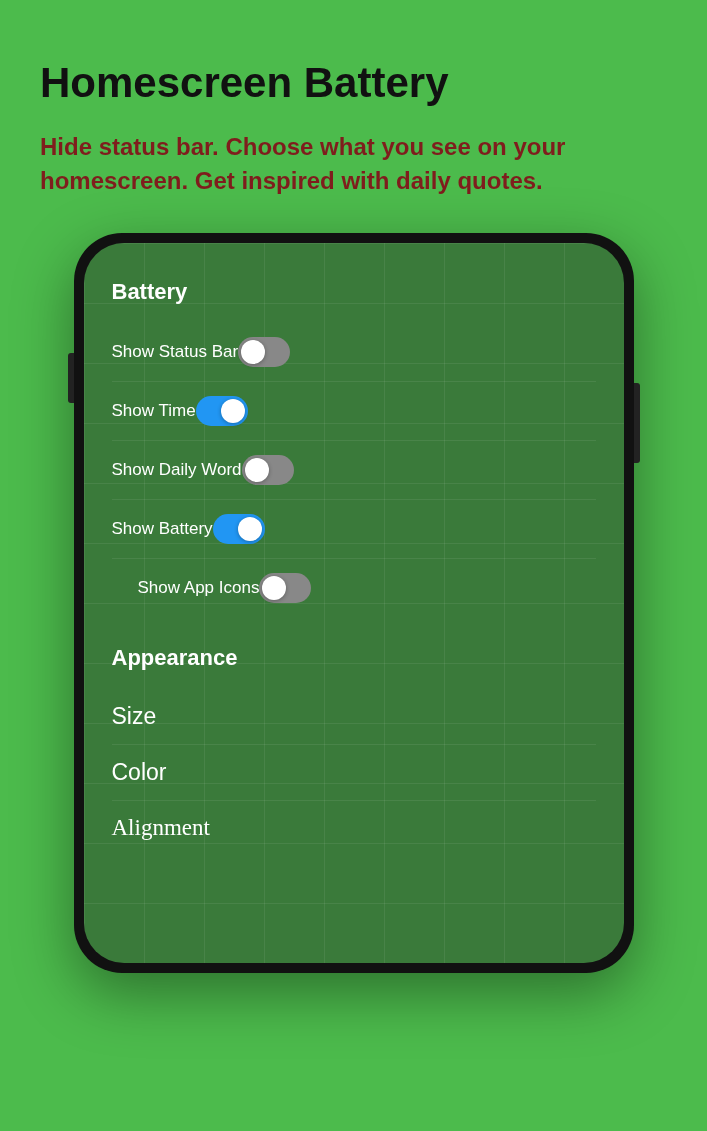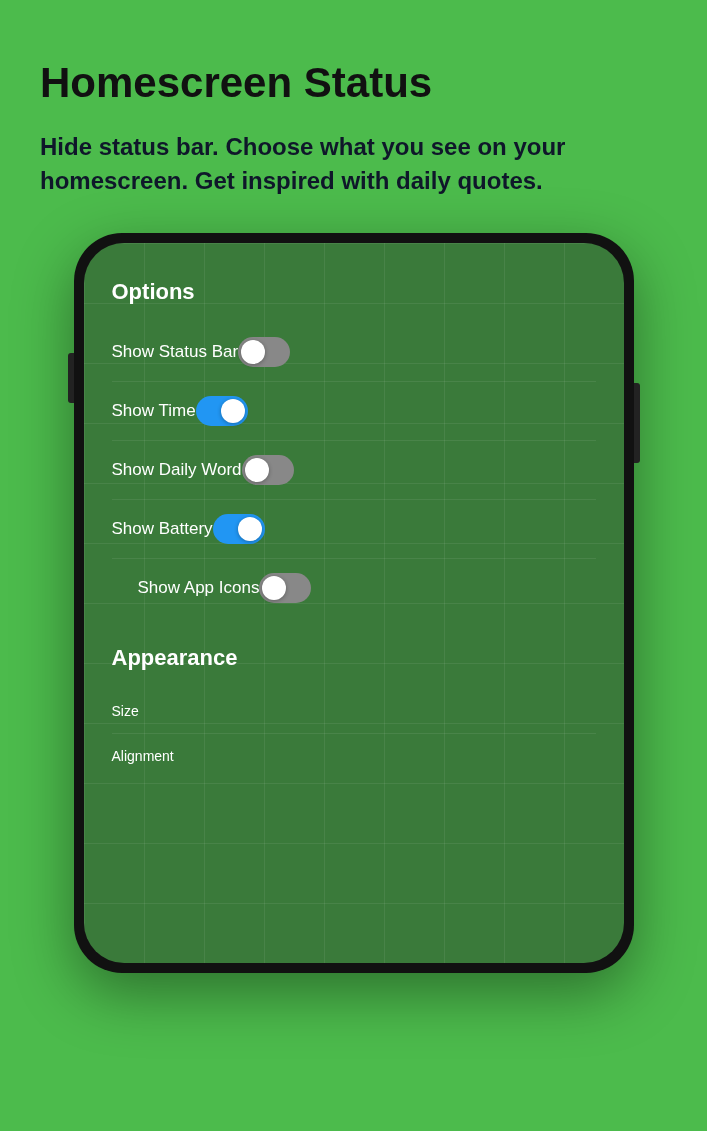--- a/index.html
+++ b/index.html
@@ -29,21 +29,21 @@
       color: #111;
       text-align: left;
       width: 100%;
       margin-bottom: 24px;
       line-height: 1.1;
     }
 
     .page-subtitle {
       font-size: 24px;
       font-weight: 700;
-      color: #0f172a;
+      color: #7f1d1d;
       text-align: left;
       width: 100%;
       margin-bottom: 36px;
       line-height: 1.4;
     }
 
     
     .phone-frame {
       width: 560px;
       height: 740px;
@@ -169,43 +169,44 @@
 
     .toggle.on .toggle-knob {
       left: 25px;
     }
 
     .appearance-section {
       margin-top: 28px;
     }
 
     .appearance-item {
-      font-size: 14px;
+      font-size: 23px;
       color: #fff;
       padding: 14px 0;
       border-bottom: 1px solid rgba(255,255,255,0.08);
     }
 
     .appearance-item:last-child {
       border-bottom: none;
+      font-family: Liberation Serif, serif;
     }
   </style>
 </head>
 <body>
 
 <div class="page-wrapper">
-  <h1 class="page-title">Homescreen Status</h1>
+  <h1 class="page-title">Homescreen Battery</h1>
 
   <p class="page-subtitle">Hide status bar. Choose what you see on your homescreen. Get inspired with daily quotes.</p>
 
   <div class="phone-frame">
     <div class="phone-screen">
       <div class="screen-content">
 
-        <div class="section-header">Options</div>
+        <div class="section-header">Battery</div>
 
         <div id="display-rows">
             <div class="settings-row">
               <span class="settings-label">Show Status Bar</span>
               <div class="toggle off">
                 <div class="toggle-knob"></div>
               </div>
             </div>
             <div class="settings-row">
               <span class="settings-label">Show Time</span>
@@ -230,20 +231,21 @@
               <div class="toggle off">
                 <div class="toggle-knob"></div>
               </div>
             </div>
           </div>
 
         <div class="appearance-section">
           <div class="section-header">Appearance</div>
           <div id="appearance-items">
               <div class="appearance-item">Size</div>
+              <div class="appearance-item">Color</div>
               <div class="appearance-item">Alignment</div>
             </div>
         </div>
 
       </div>
     </div>
   </div>
 </div>
 
 </body></html>

